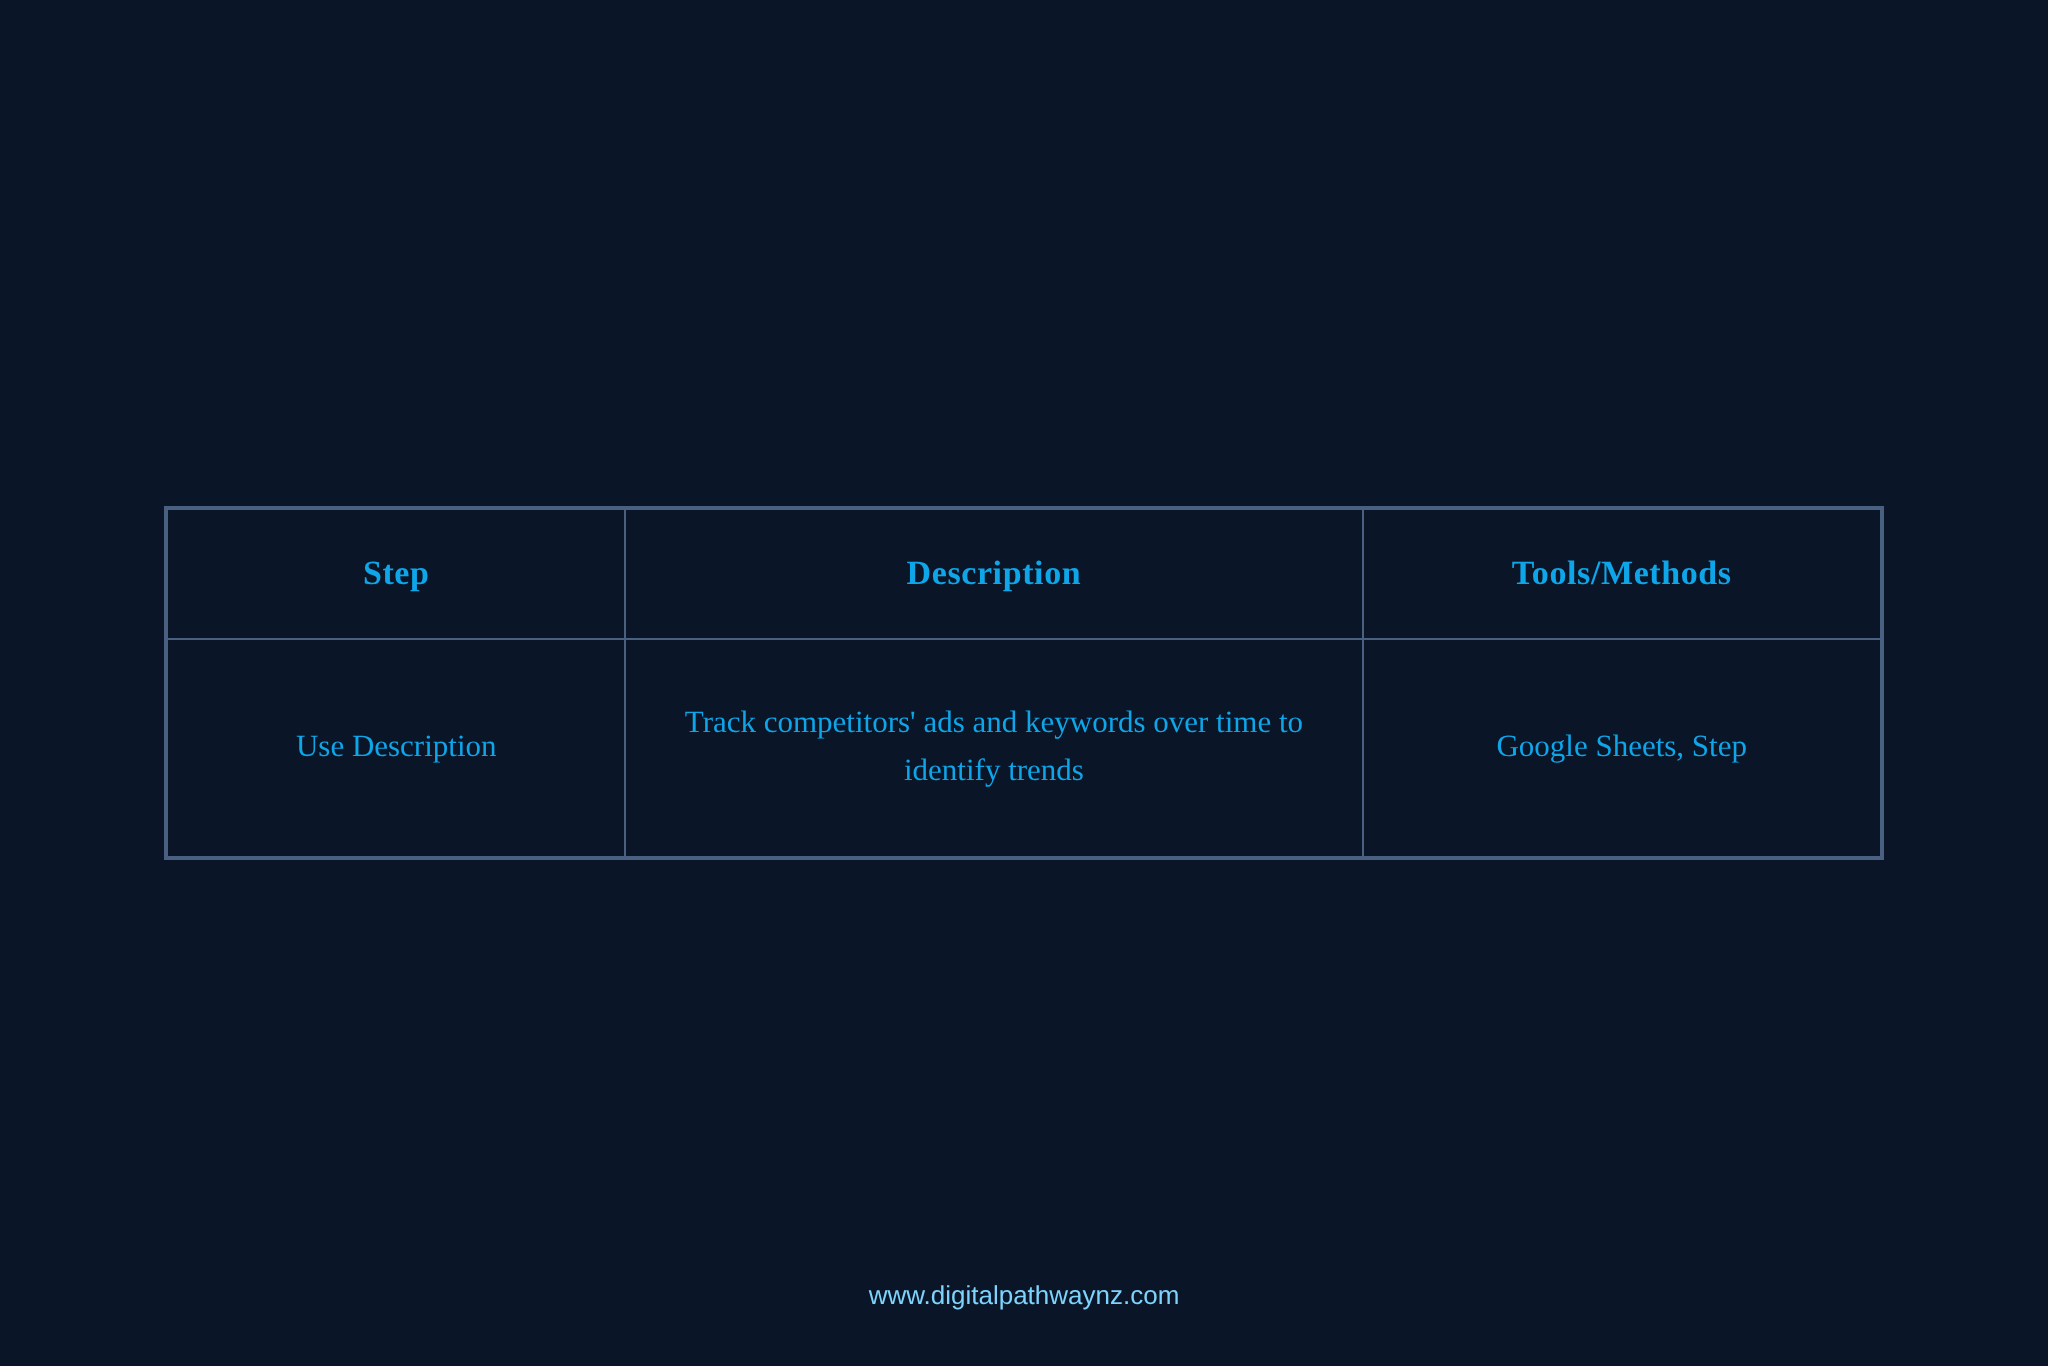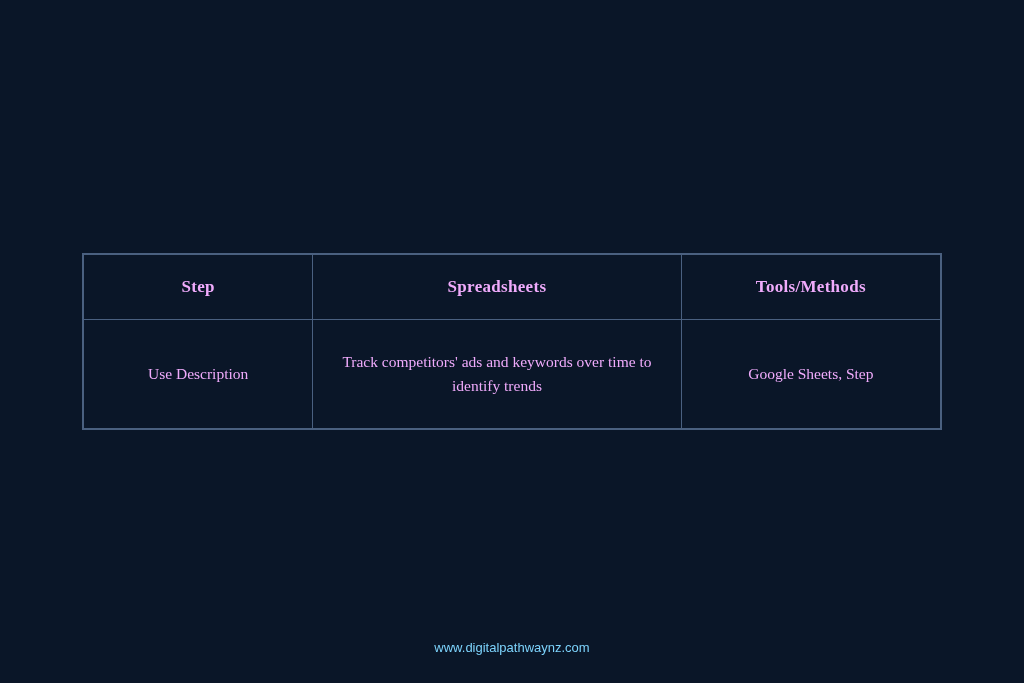--- a/index.html
+++ b/index.html
@@ -22,21 +22,21 @@
 
     .table-container {
       width: 860px;
       border: 1.5px solid #4a6080;
       border-collapse: collapse;
     }
 
     table {
       width: 100%;
       border-collapse: collapse;
-      color: #f0abfc;
+      color: #0ea5e9;
     }
 
     thead tr th {
       padding: 22px 20px;
       text-align: center;
       font-weight: bold;
       font-size: 17px;
       border: 1.5px solid #4a6080;
       background-color: #0a1628;
       letter-spacing: 0.3px;
@@ -75,21 +75,21 @@
     }
   </style>
 </head>
 <body>
 
 <div class="table-container">
   <table>
     <thead>
       <tr>
         <th class="col-step">Step</th>
-        <th class="col-desc">Spreadsheets</th>
+        <th class="col-desc">Description</th>
         <th class="col-tools">Tools/Methods</th>
       </tr>
     </thead>
     <tbody id="table-body">
         <tr>
           <td>Use Description</td>
           <td>Track competitors' ads and keywords over time to identify trends</td>
           <td>Google Sheets, Step</td>
         </tr>
       </tbody>

